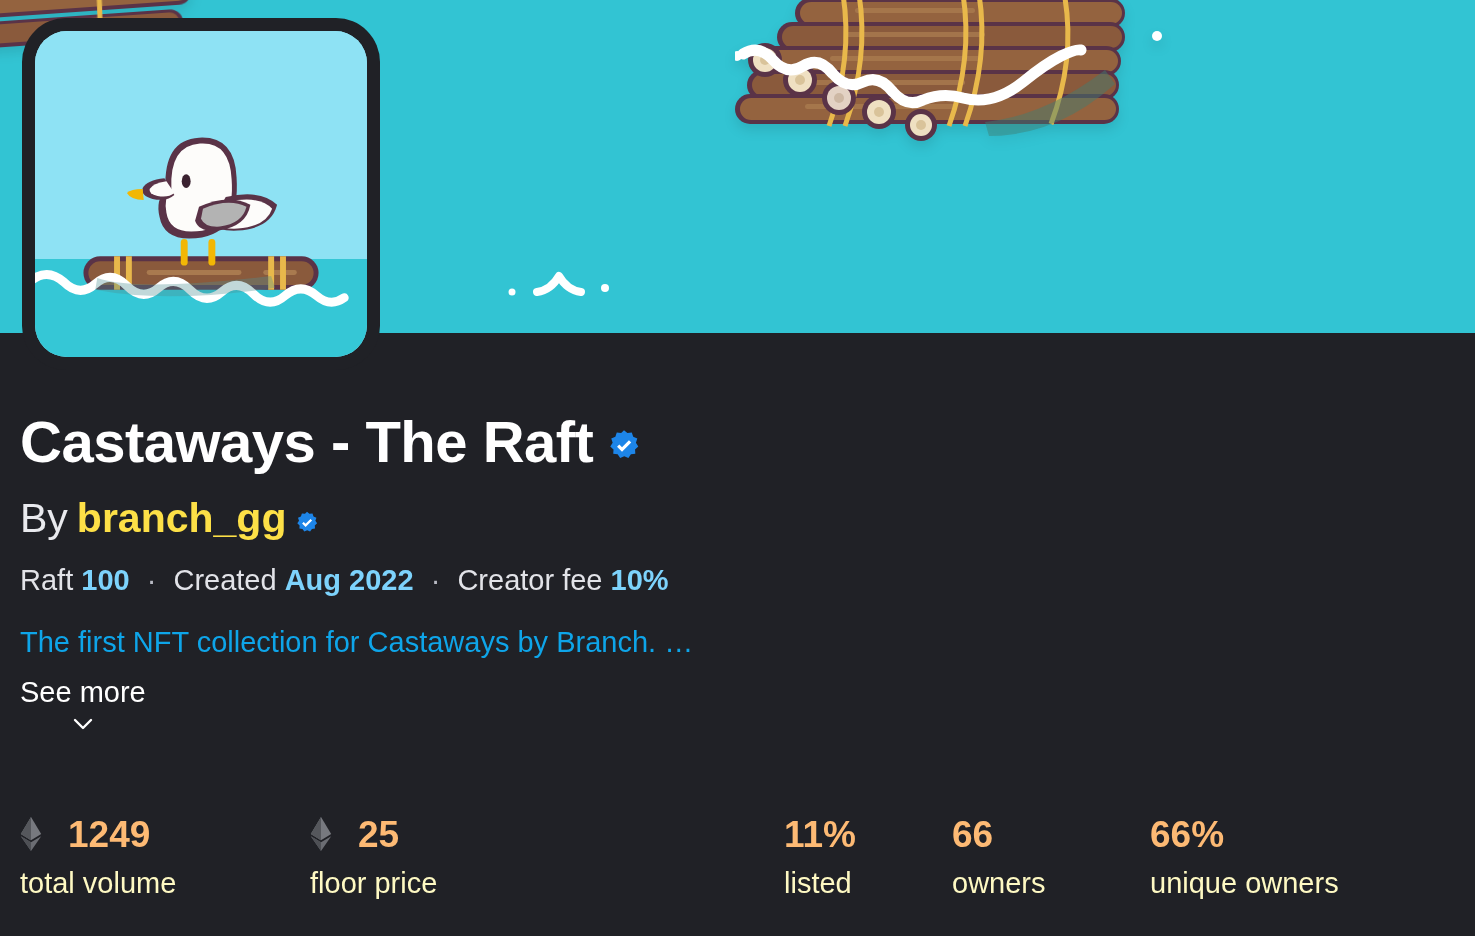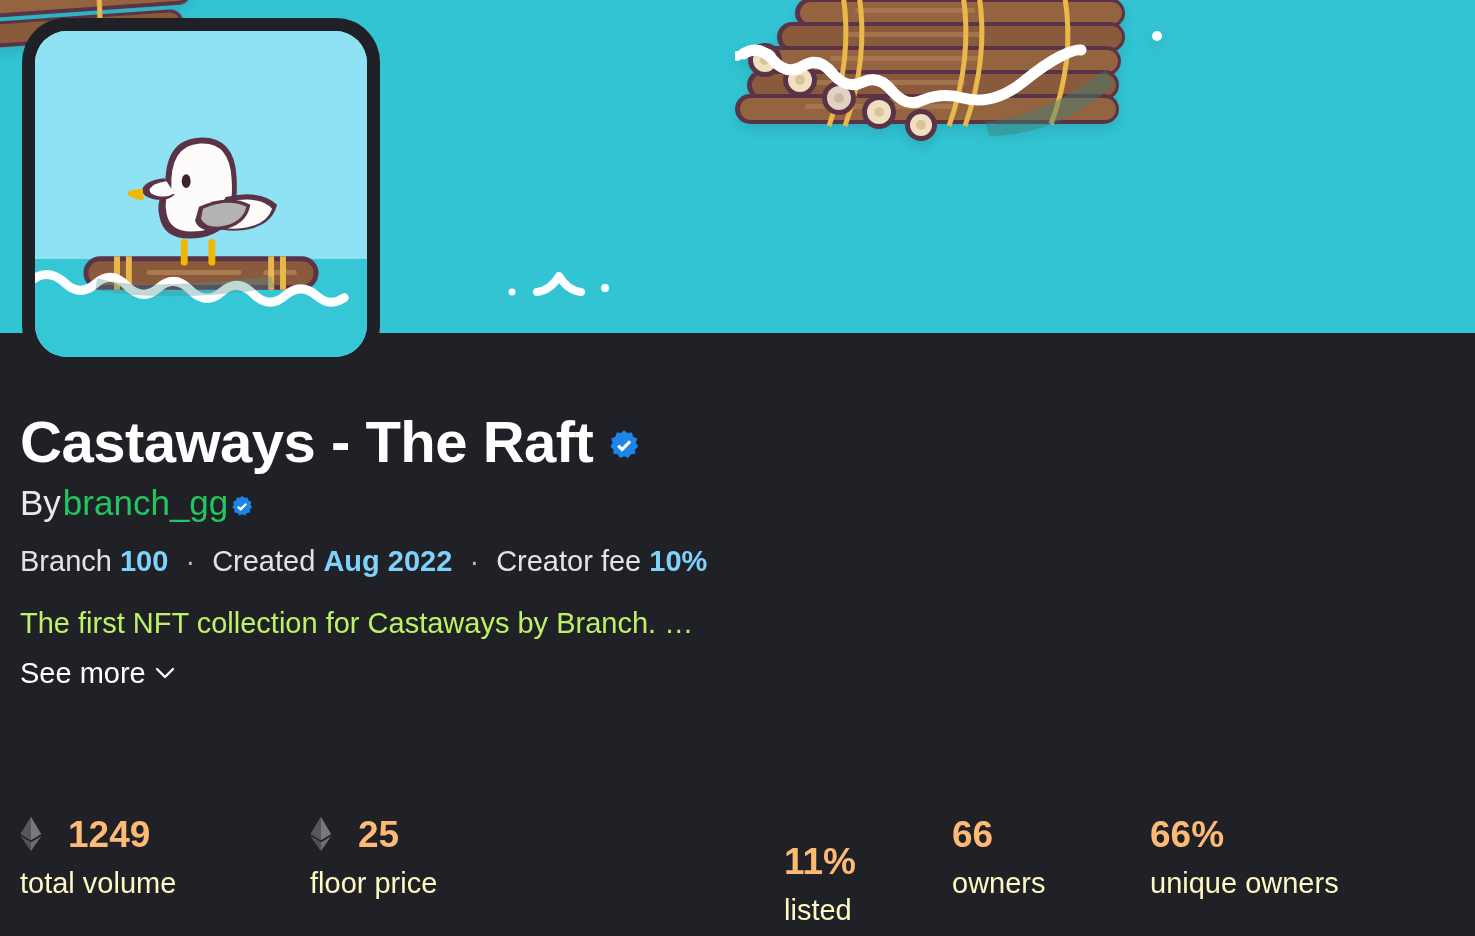--- a/index.html
+++ b/index.html
@@ -51,42 +51,42 @@
     margin:80px 0 0 20px;
   }
   .title {
     font-size:58px; font-weight:bold; color:#ffffff;
     letter-spacing:-0.5px; line-height:1;
   }
   .badge { flex:0 0 auto; width:34px; height:34px; margin-top:8px; }
   .badge-sm { width:24px; height:24px; }
 
   .byline {
-    display:flex; align-items:center; gap:2px;
-    margin:12px 0 0 20px;
-    font-size:35px; color:#e9eaee;
+    display:flex; align-items:center; gap:9px;
+    margin:24px 0 0 20px;
+    font-size:41px; color:#e9eaee;
   }
   .byline .by { font-weight:normal; }
-  .byline .who { font-weight:normal; color:#22c55e; }
+  .byline .who { font-weight:bold; color:#fde047; }
 
   .meta {
     margin:22px 0 0 20px;
     font-size:29px; color:#e2e3e8;
   }
   .meta b { color:#7dd3fc; font-weight:bold; }
   .meta .dot { color:#b9bbc4; padding:0 9px; }
 
   .desc {
     margin:28px 0 0 20px;
-    font-size:29px; color:#bef264; line-height:1.2;
+    font-size:29px; color:#0ea5e9; line-height:1.2;
   }
   .seemore {
     display:inline-flex; align-items:center; gap:9px;
     margin:16px 0 0 20px;
-    font-size:29px; color:#ffffff; cursor:pointer;
+    font-size:29px; color:#ffffff; cursor:pointer;flex-direction:column;
   }
   .chev { width:20px; height:12px; }
 
   
   .stats { position:absolute; left:0; top:812px; width:1475px; height:110px; }
   .stat { position:absolute; top:0; }
   .stat-val {
     display:flex; align-items:center; gap:26px;
     font-size:37px; font-weight:bold; color:#fdba74; line-height:1;
     height:44px;
@@ -247,21 +247,21 @@
     <div class="byline">
       <span class="by">By</span>
       <span class="who">branch_gg</span>
       <svg class="badge badge-sm" viewBox="0 0 24 24">
         <path fill="#1d85e8" d="M12 0.8l2.4 2.0 3.1-0.4 1.0 3.0 2.9 1.3-1.0 3.0 1.7 2.6-2.3 2.1 0.2 3.1-3.1 0.4-1.8 2.6-2.9-1.2-2.9 1.2-1.8-2.6-3.1-0.4 0.2-3.1-2.3-2.1 1.7-2.6-1.0-3.0 2.9-1.3 1.0-3.0 3.1 0.4z"></path>
         <path fill="#ffffff" d="M10.6 16.0l-3.5-3.5 1.6-1.6 1.9 1.9 4.9-4.9 1.6 1.6z"></path>
       </svg>
     </div>
 
     <div class="meta">
-      <span>Branch</span>
+      <span>Raft</span>
       <b>100</b>
       <span class="dot">·</span>
       <span>Created</span>
       <b>Aug 2022</b>
       <span class="dot">·</span>
       <span>Creator fee</span>
       <b>10%</b>
     </div>
 
     <div class="desc">The first NFT collection for Castaways by Branch. …</div>
@@ -292,21 +292,21 @@
           <svg class="eth" viewBox="0 0 14 22">
             <path d="M7 0L0.4 11L7 15L13.6 11z" fill="#77797f"></path>
             <path d="M7 0L0.4 11L7 15z" fill="#55575c"></path>
             <path d="M7 16.4L0.4 12.4L7 22L13.6 12.4z" fill="#6b6d73"></path>
             <path d="M7 16.4L0.4 12.4L7 22z" fill="#4e5055"></path>
           </svg>
           <span>25</span>
         </div>
         <div class="stat-label">floor price</div>
       </div>
-      <div class="stat" style="left: 784px; margin-top: 27px;">
+      <div class="stat" style="left: 784px;">
         <div class="stat-val">
           <span>11%</span>
         </div>
         <div class="stat-label">listed</div>
       </div>
       <div class="stat" style="left: 952px;">
         <div class="stat-val">
           <span>66</span>
         </div>
         <div class="stat-label">owners</div>

